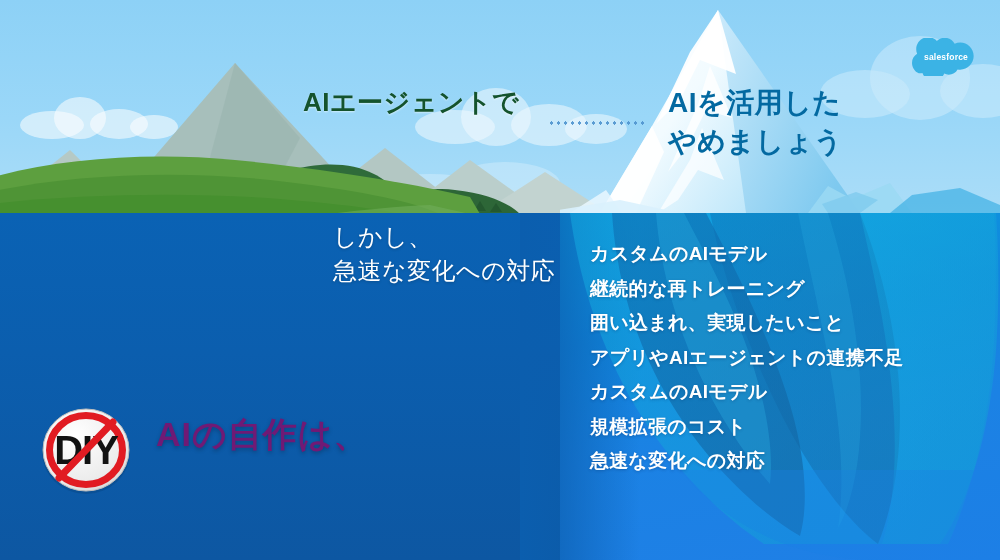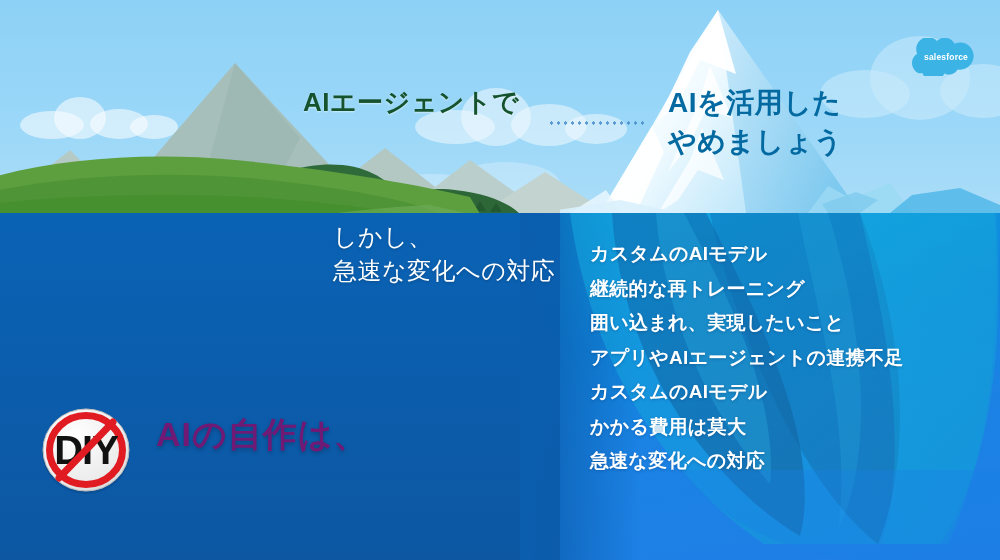--- a/index.html
+++ b/index.html
@@ -243,21 +243,21 @@
     <div>しかし、</div>
     <div>急速な変化への対応</div>
   </div>
 
   <div class="berg-list">
     <div class="li">カスタムのAIモデル</div>
     <div class="li">継続的な再トレーニング</div>
     <div class="li">囲い込まれ、実現したいこと</div>
     <div class="li">アプリやAIエージェントの連携不足</div>
     <div class="li">カスタムのAIモデル</div>
-    <div class="li">かかる費用は莫大</div>
+    <div class="li">規模拡張のコスト</div>
     <div class="li">急速な変化への対応</div>
   </div>
 
   <svg class="diy" viewBox="0 0 102 92">
     <defs>
       <radialGradient id="gDisk" cx="0.38" cy="0.32" r="0.8">
         <stop offset="0%" stop-color="#ffffff"></stop>
         <stop offset="70%" stop-color="#ececec"></stop>
         <stop offset="100%" stop-color="#d2d2d2"></stop>
       </radialGradient>

